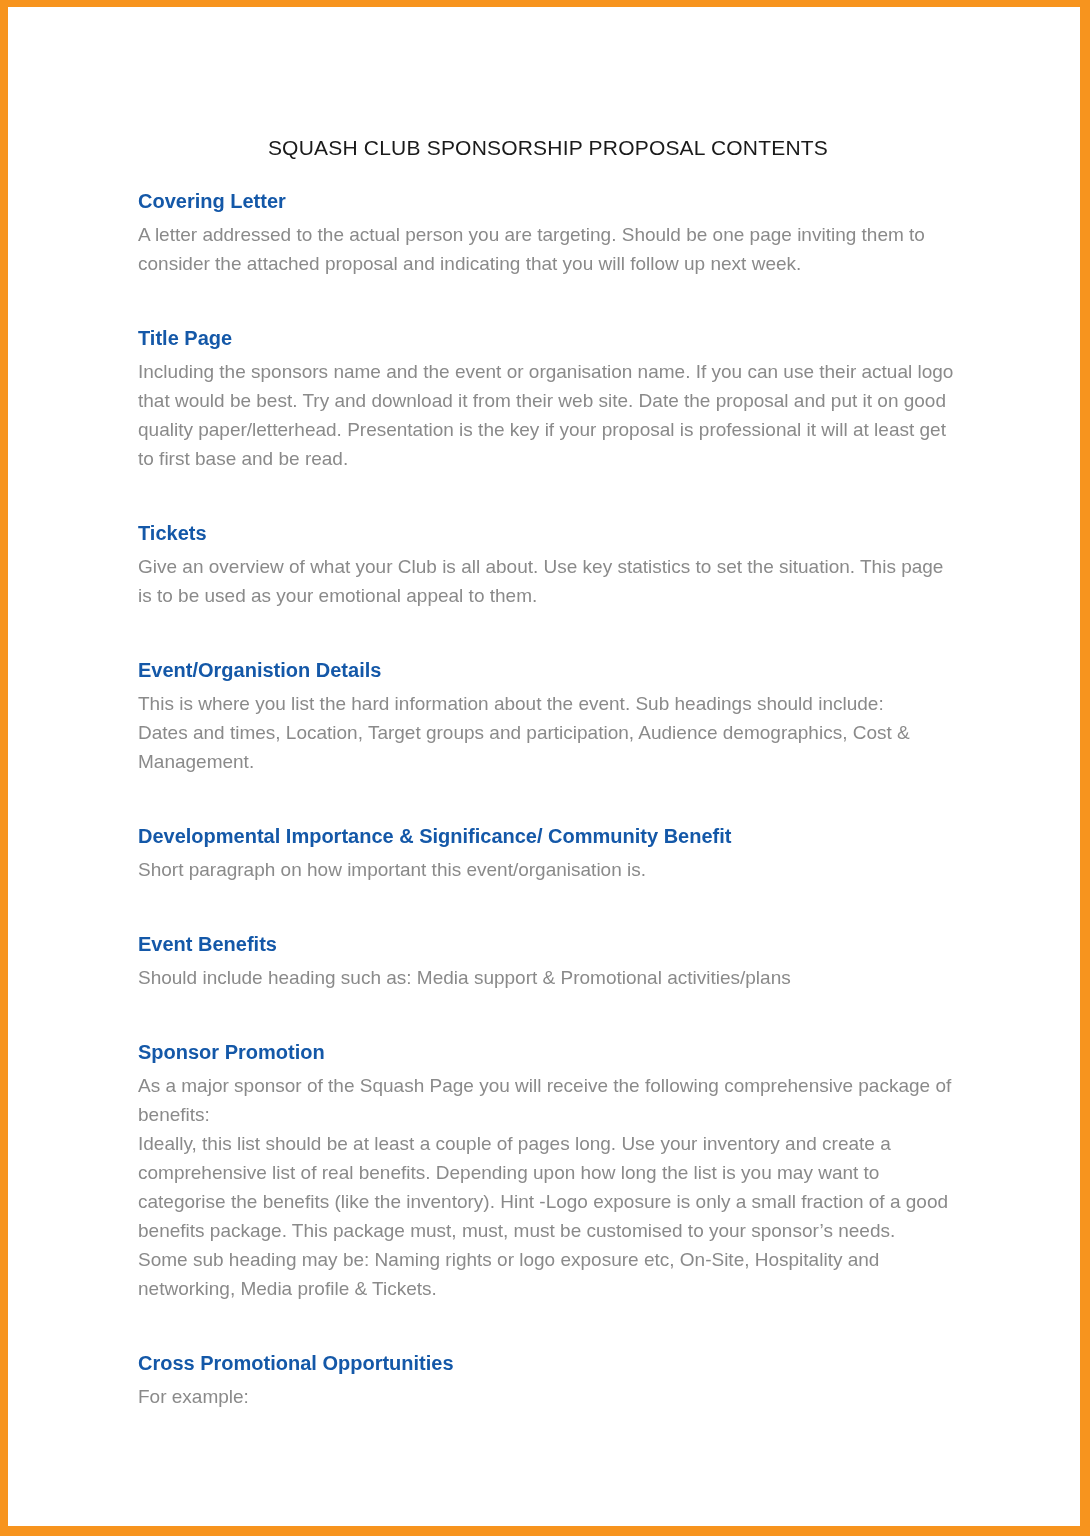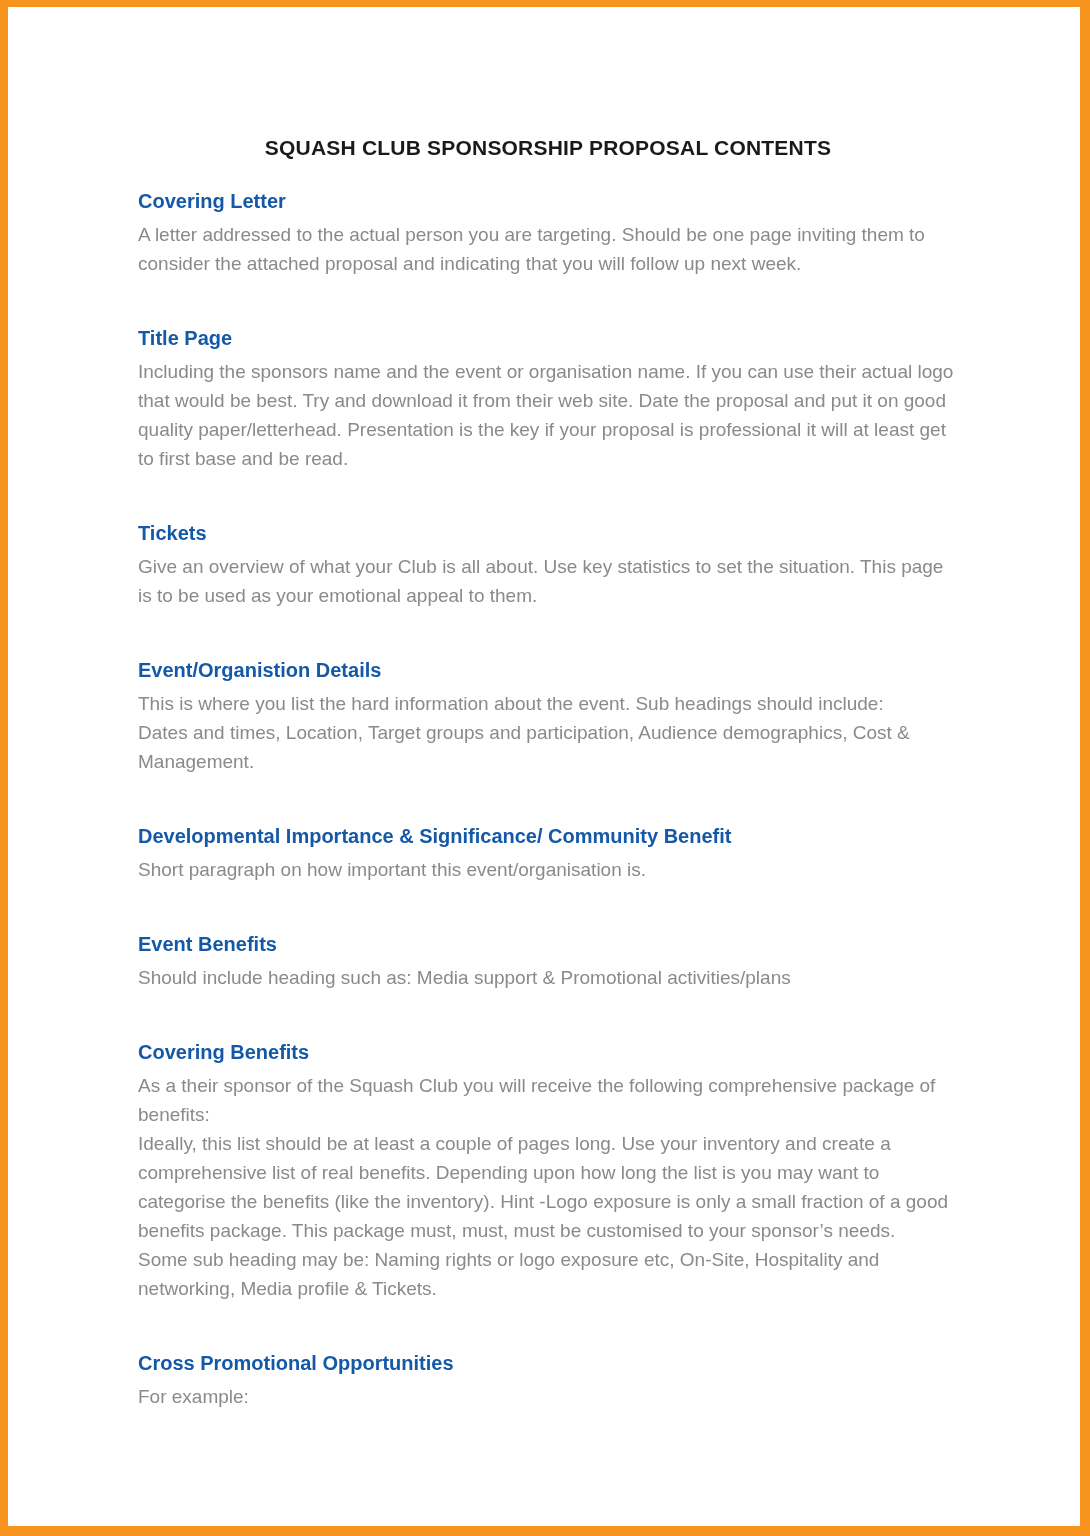--- a/index.html
+++ b/index.html
@@ -20,21 +20,21 @@
   .content {
     box-sizing: border-box;
     padding: 130px 122px 0 130px;
     font-family: "Liberation Sans", sans-serif;
   }
   h1.doc-title {
     margin: 0 0 30px 0;
     text-align: center;
     font-size: 21px;
     line-height: 22px;
-    font-weight: bold;
+    font-weight: normal;
     letter-spacing: 0.2px;
     color: var(--title, #1a1a1a);
   }
   section.section {
     margin-top: 48px;
   }
   section.section:first-child {
     margin-top: 8px;
   }
   h2.section-heading {
@@ -83,22 +83,22 @@
     <h2 class="section-heading">Developmental Importance &amp; Significance/ Community Benefit</h2>
   <p class="section-paragraph">Short paragraph on how important this event/organisation is.</p>
         </section>
 
   <section class="section">
     <h2 class="section-heading">Event Benefits</h2>
   <p class="section-paragraph">Should include heading such as: Media support &amp; Promotional activities/plans</p>
         </section>
 
   <section class="section">
-    <h2 class="section-heading">Covering Benefits</h2>
-  <p class="section-paragraph">As a their sponsor of the Squash Club you will receive the following comprehensive package of benefits:</p>
+    <h2 class="section-heading">Sponsor Promotion</h2>
+  <p class="section-paragraph">As a major sponsor of the Squash Page you will receive the following comprehensive package of benefits:</p>
           <p class="section-paragraph">Ideally, this list should be at least a couple of pages long. Use your inventory and create a comprehensive list of real benefits. Depending upon how long the list is you may want to categorise the benefits (like the inventory). Hint -Logo exposure is only a small fraction of a good benefits package. This package must, must, must be customised to your sponsor’s needs.</p>
           <p class="section-paragraph">Some sub heading may be: Naming rights or logo exposure etc, On-Site, Hospitality and networking, Media profile &amp; Tickets.</p>
         </section>
 
   <section class="section">
     <h2 class="section-heading">Cross Promotional Opportunities</h2>
           <p class="section-paragraph">For example:</p>
         </section>
 </div>
   </div>

